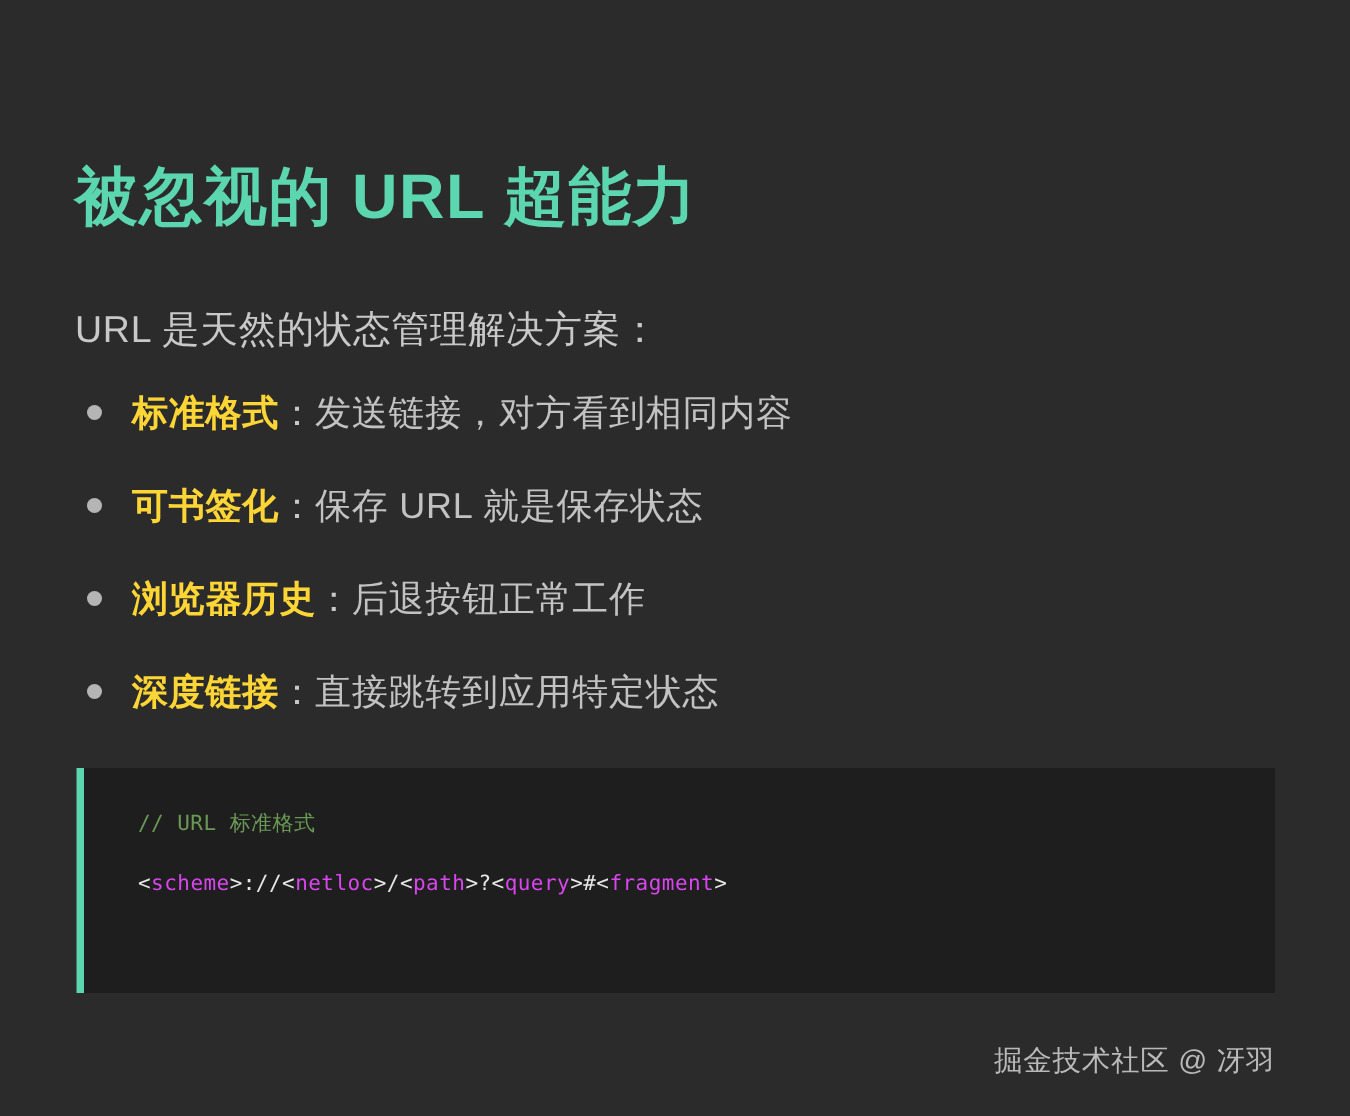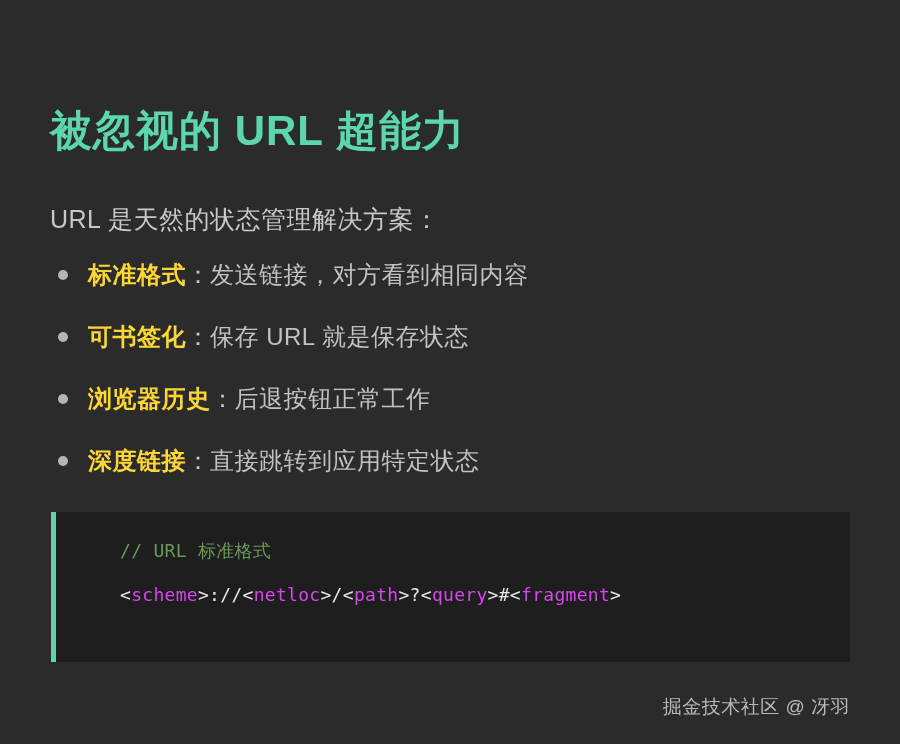--- a/index.html
+++ b/index.html
@@ -103,25 +103,24 @@
     width: 799px;
     height: 150px;
     background: #1e1e1e;
     border-left: 5px solid #5cd6ae;
     box-sizing: border-box;
     padding: 30px 0 0 36px;
     font-family: "DejaVu Sans Mono", "Liberation Mono", monospace;
     overflow: hidden;
   }
   .code-line {
-    font-size: 18px;
+    font-size: 14px;
     line-height: 1.0;
     white-space: nowrap;
     letter-spacing: 0.3px;
-    margin-left: 28px;
   }
   .code-line.comment {
     color: #6a9955;
     margin-bottom: 26px;
   }
   .code-punct { color: #e6e6e6; }
   .code-ident { color: #d946ef; }
 
   
   .footer {

